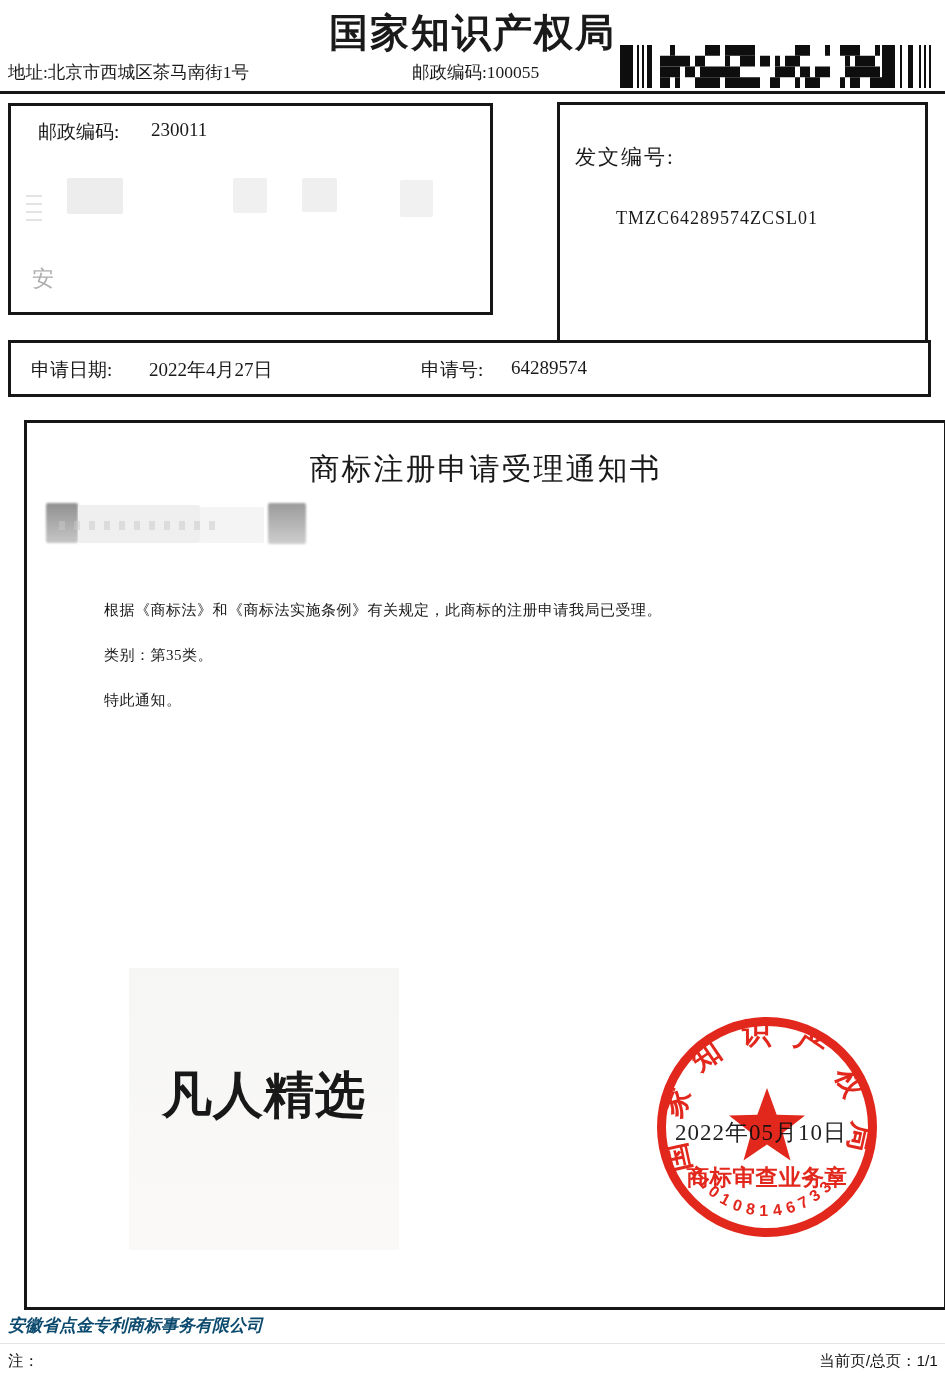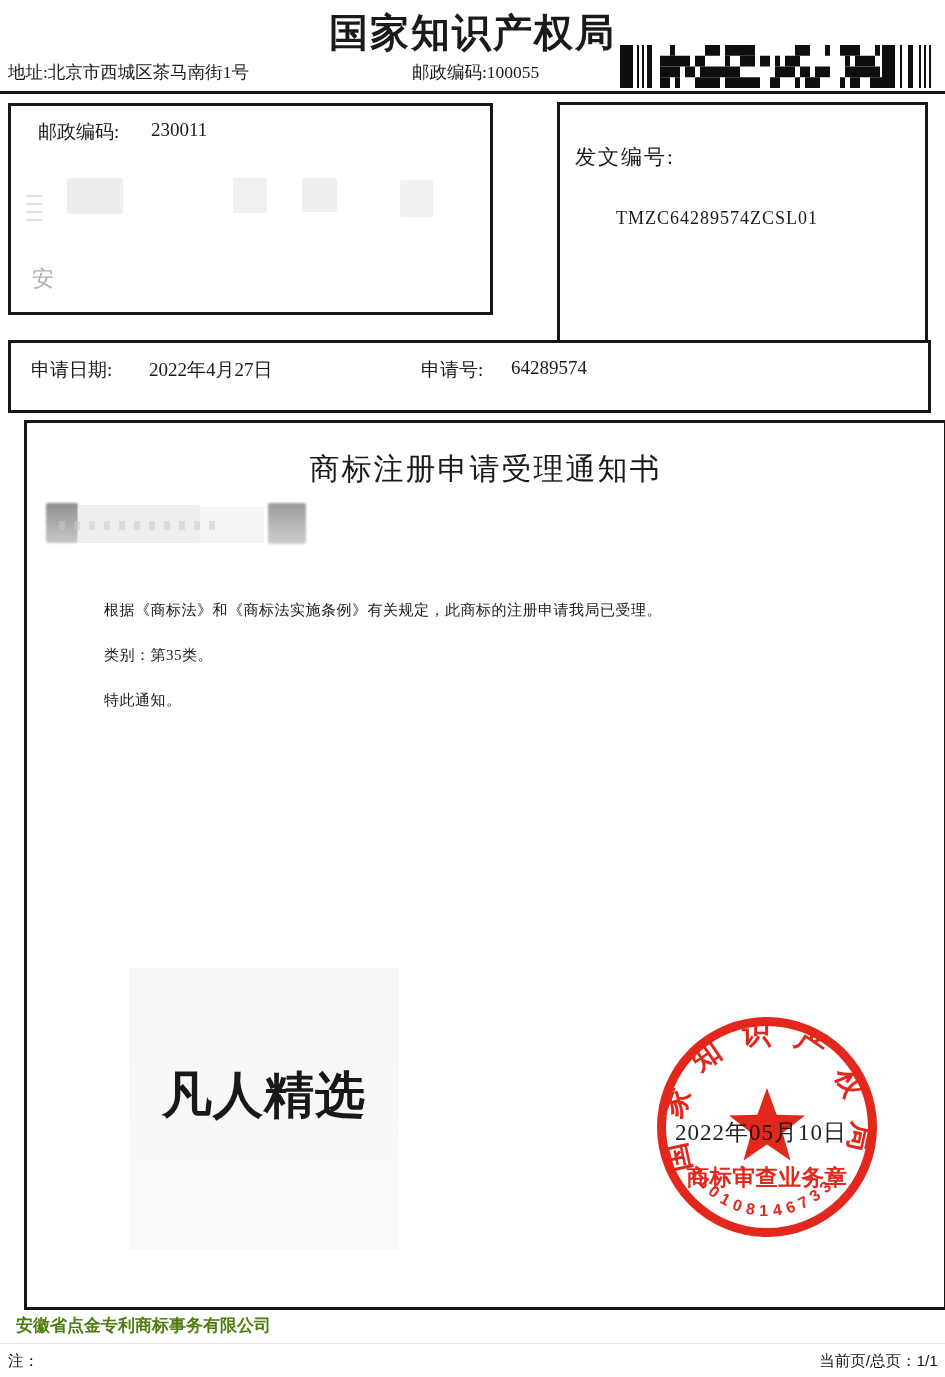--- a/index.html
+++ b/index.html
@@ -9,21 +9,21 @@
   
   .doc-title{left:0;right:0;top:6px;text-align:center;font-size:39px;font-weight:700;letter-spacing:2px;}
   .hdr-address{left:8px;top:60px;font-size:17.5px;font-family:Liberation Serif, serif;}
   .hdr-postcode{left:412px;top:60px;font-size:17.5px;}
   .barcode{left:620px;top:45px;width:318px;height:43px;}
   .hdr-rule{left:0;top:91px;width:945px;height:3px;background:#161616;}
   
   .box{position:absolute;border:3px solid #161616;background:#fff;box-sizing:border-box;}
   .box1{left:8px;top:103px;width:485px;height:212px;}
   .box2{left:557px;top:102px;width:371px;height:244px;}
-  .box3{left:8px;top:340px;width:923px;height:73px;}
+  .box3{left:8px;top:340px;width:923px;height:57px;}
   .box4{left:24px;top:420px;width:923px;height:890px;}
   .b1-label{left:27px;top:13px;font-size:19px;}
   .b1-value{left:140px;top:13px;font-size:19px;}
   .redact{position:absolute;border-radius:2px;}
   .r1a{left:56px;top:72px;width:56px;height:36px;background:#ededed;}
   .r1b{left:222px;top:72px;width:34px;height:35px;background:#f0f0f0;}
   .r1c{left:291px;top:72px;width:35px;height:34px;background:#efefef;}
   .r1d{left:389px;top:74px;width:33px;height:37px;background:#f1f1f1;}
   .remnant1{left:15px;top:89px;width:16px;height:26px;opacity:.65;
             background:repeating-linear-gradient(0deg,#d4d4d4 0 2px,transparent 2px 8px);}
@@ -46,21 +46,21 @@
   .np{position:absolute;left:77px;font-size:15px;letter-spacing:.5px;white-space:nowrap;margin-top:48px;}
   .np1{top:130px;}.np2{top:175px;}.np3{top:220px;}
   .tm-block{left:102px;top:545px;width:270px;height:282px;background:linear-gradient(180deg,#f6f6f5,#faf9f8);
             display:flex;align-items:center;justify-content:center;}
   .tm-text{font-family:"Liberation Sans","DejaVu Sans",sans-serif;font-weight:700;font-size:50px;
            color:#181818;letter-spacing:1px;margin-top:-28px;}
   .seal{left:629px;top:593px;width:222px;height:222px;}
   .seal text{font-family:"Liberation Sans","DejaVu Sans",sans-serif;font-weight:700;}
   .seal-date{left:648px;top:694px;width:200px;font-size:23px;color:rgba(15,15,15,.93);letter-spacing:1px;}
   
-  .agent{left:16px;top:1314px;font-family:"Liberation Sans","DejaVu Sans",sans-serif;font-weight:600;font-size:17px;color:#4d7c0f;}
+  .agent{left:8px;top:1314px;font-family:"Liberation Sans","DejaVu Sans",sans-serif;font-weight:600;font-size:17px;color:#0c4a6e;font-style:italic;}
   .faint-line{left:0;top:1343px;width:945px;height:1px;background:#e3e3e3;}
   .note-row{left:8px;top:1351px;width:930px;display:flex;align-items:flex-start;
             font-family:"Liberation Sans","DejaVu Sans",sans-serif;font-size:15.5px;color:#141414;}
   .note-label{margin-right:16px;}
   .page-ind{margin-left:auto;}
 </style>
 </head>
 <body>
 
 <div class="page">

